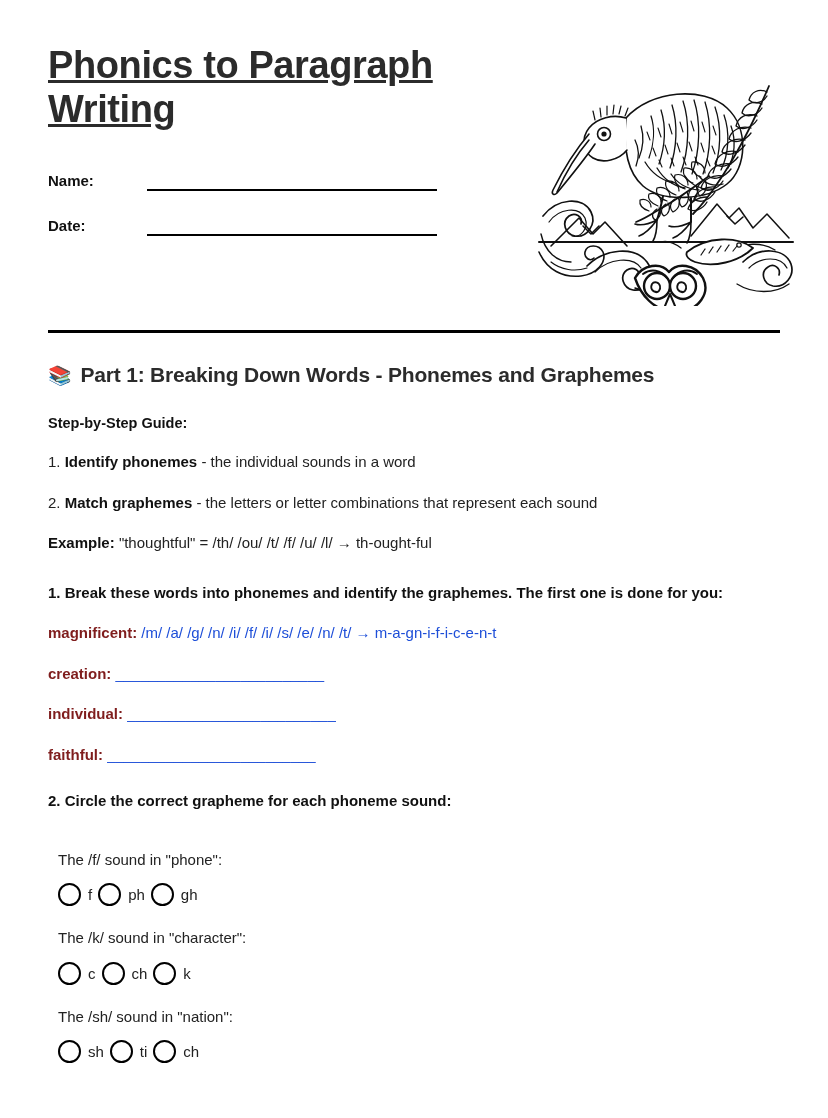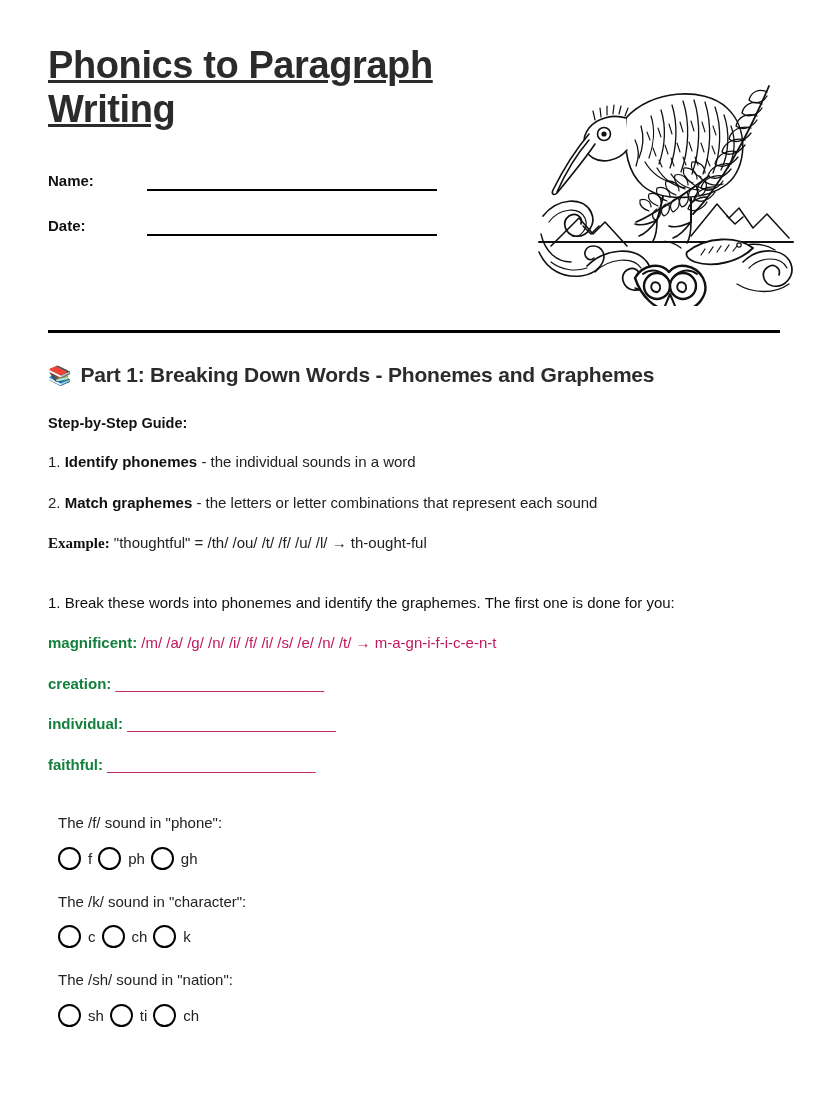--- a/index.html
+++ b/index.html
@@ -111,40 +111,40 @@
     line-height: 1.3;
   }
   .step b { color: #111; text-align: right; }
 
   .example {
     font-size: 15px;
     color: #222;
     margin-top: 21px;
     line-height: 1.3;
   }
-  .example b { color: #111; font-family: Liberation Serif, serif; }
+  .example b { color: #111; }
 
   .q-heading {
     font-size: 15px;
-    font-weight: normal;
+    font-weight: bold;
     color: #111;
-    margin-top: 39px;
+    margin-top: 30px;
     line-height: 1.3;
   }
 
   .word-row {
     font-size: 15px;
     color: #222;
     margin-top: 21px;
     line-height: 1.3;
   }
-  .word-row b { color: #15803d; text-align: center; }
+  .word-row b { color: #7f1d1d; text-align: center; }
   .blank {
     letter-spacing: 0px;
-    color: #be185d;
+    color: #1d4ed8;
   }
 
   .q2-heading {
     font-size: 15px;
     font-weight: bold;
     color: #111;
     margin-top: 27px;
     line-height: 1.3;
   }
 
@@ -391,20 +391,21 @@
   </div>
   <div class="word-row">
     <b>individual:</b>
     <span class="blank">_________________________</span>
   </div>
   <div class="word-row">
     <b>faithful:</b>
     <span class="blank">_________________________</span>
   </div>
 
+  <div class="q2-heading">2. Circle the correct grapheme for each phoneme sound:</div>
 
   <div class="choice-block">
     <div class="choice-prompt">The /f/ sound in "phone":</div>
     <div class="choice-options">
       <div class="opt">
         <span class="circle"></span>
         <span class="opt-label">f</span>
       </div>
       <div class="opt">
         <span class="circle"></span>

